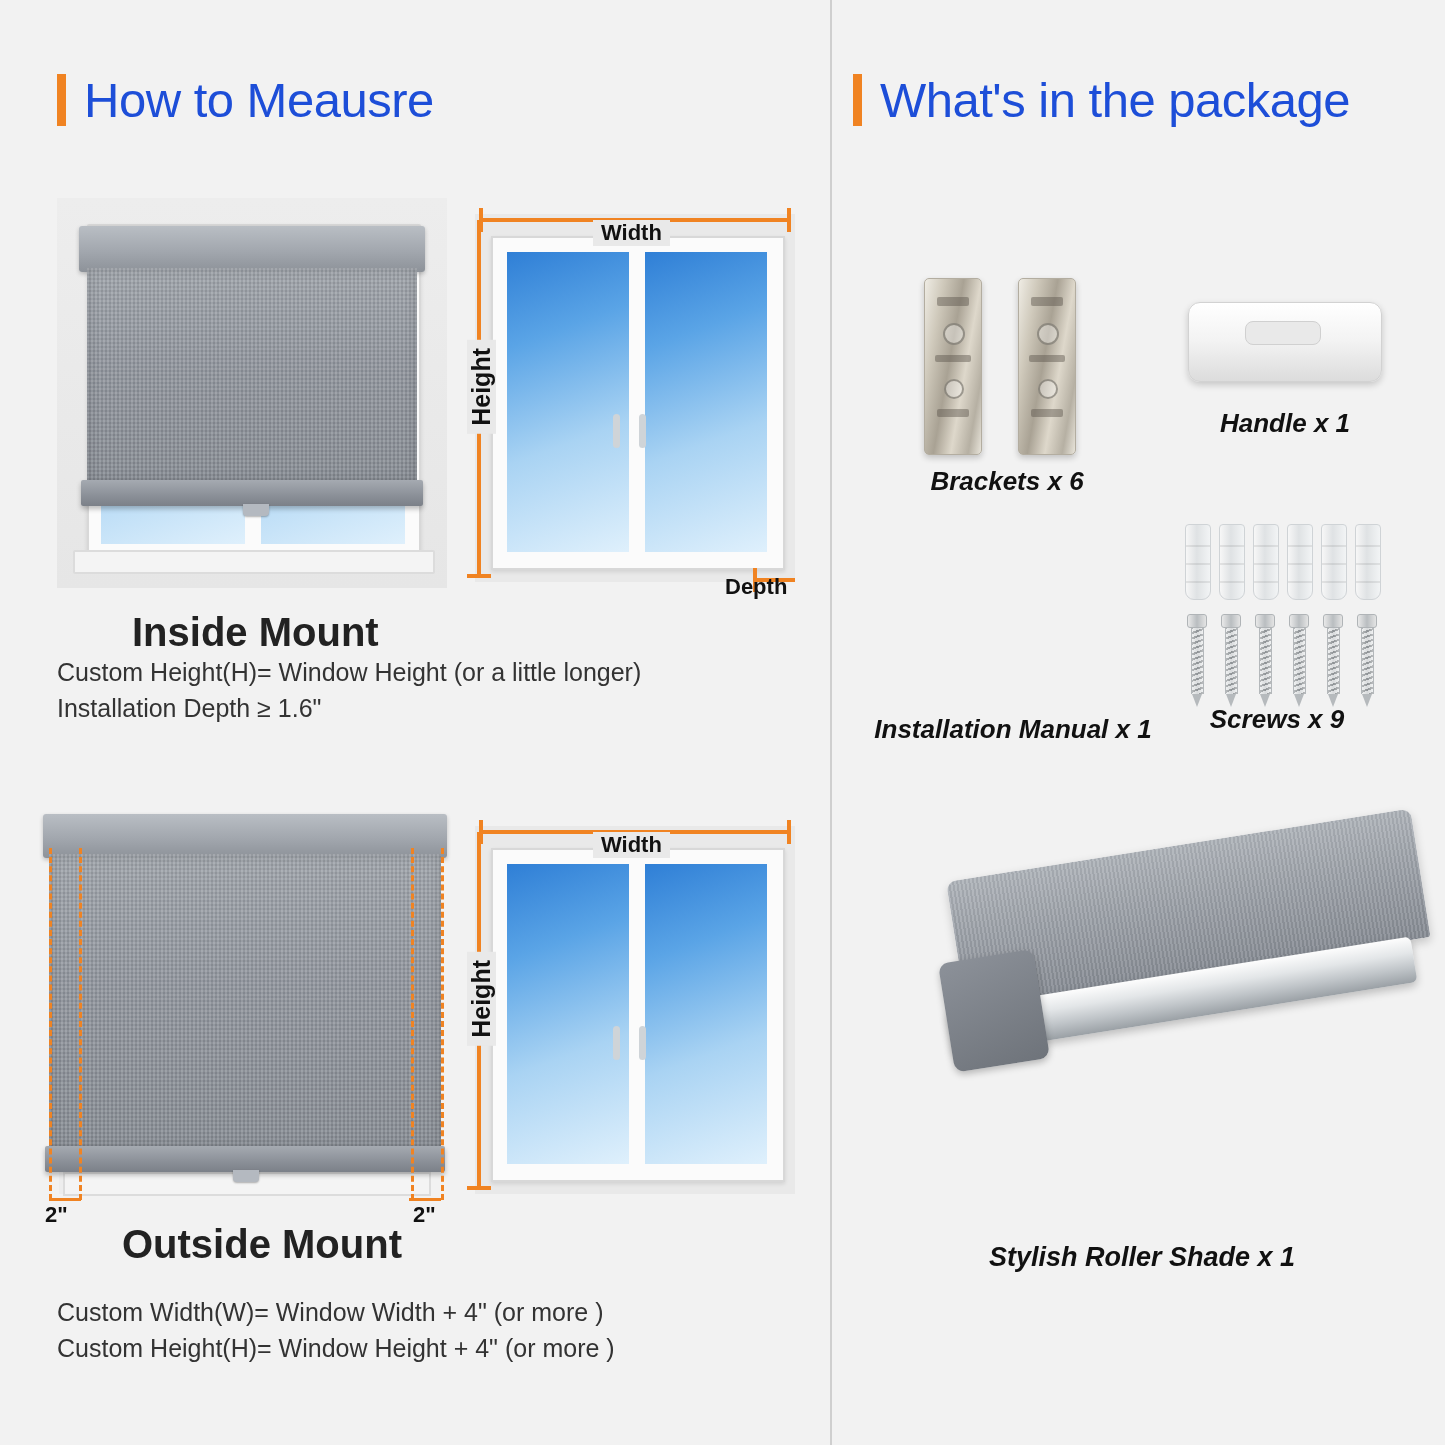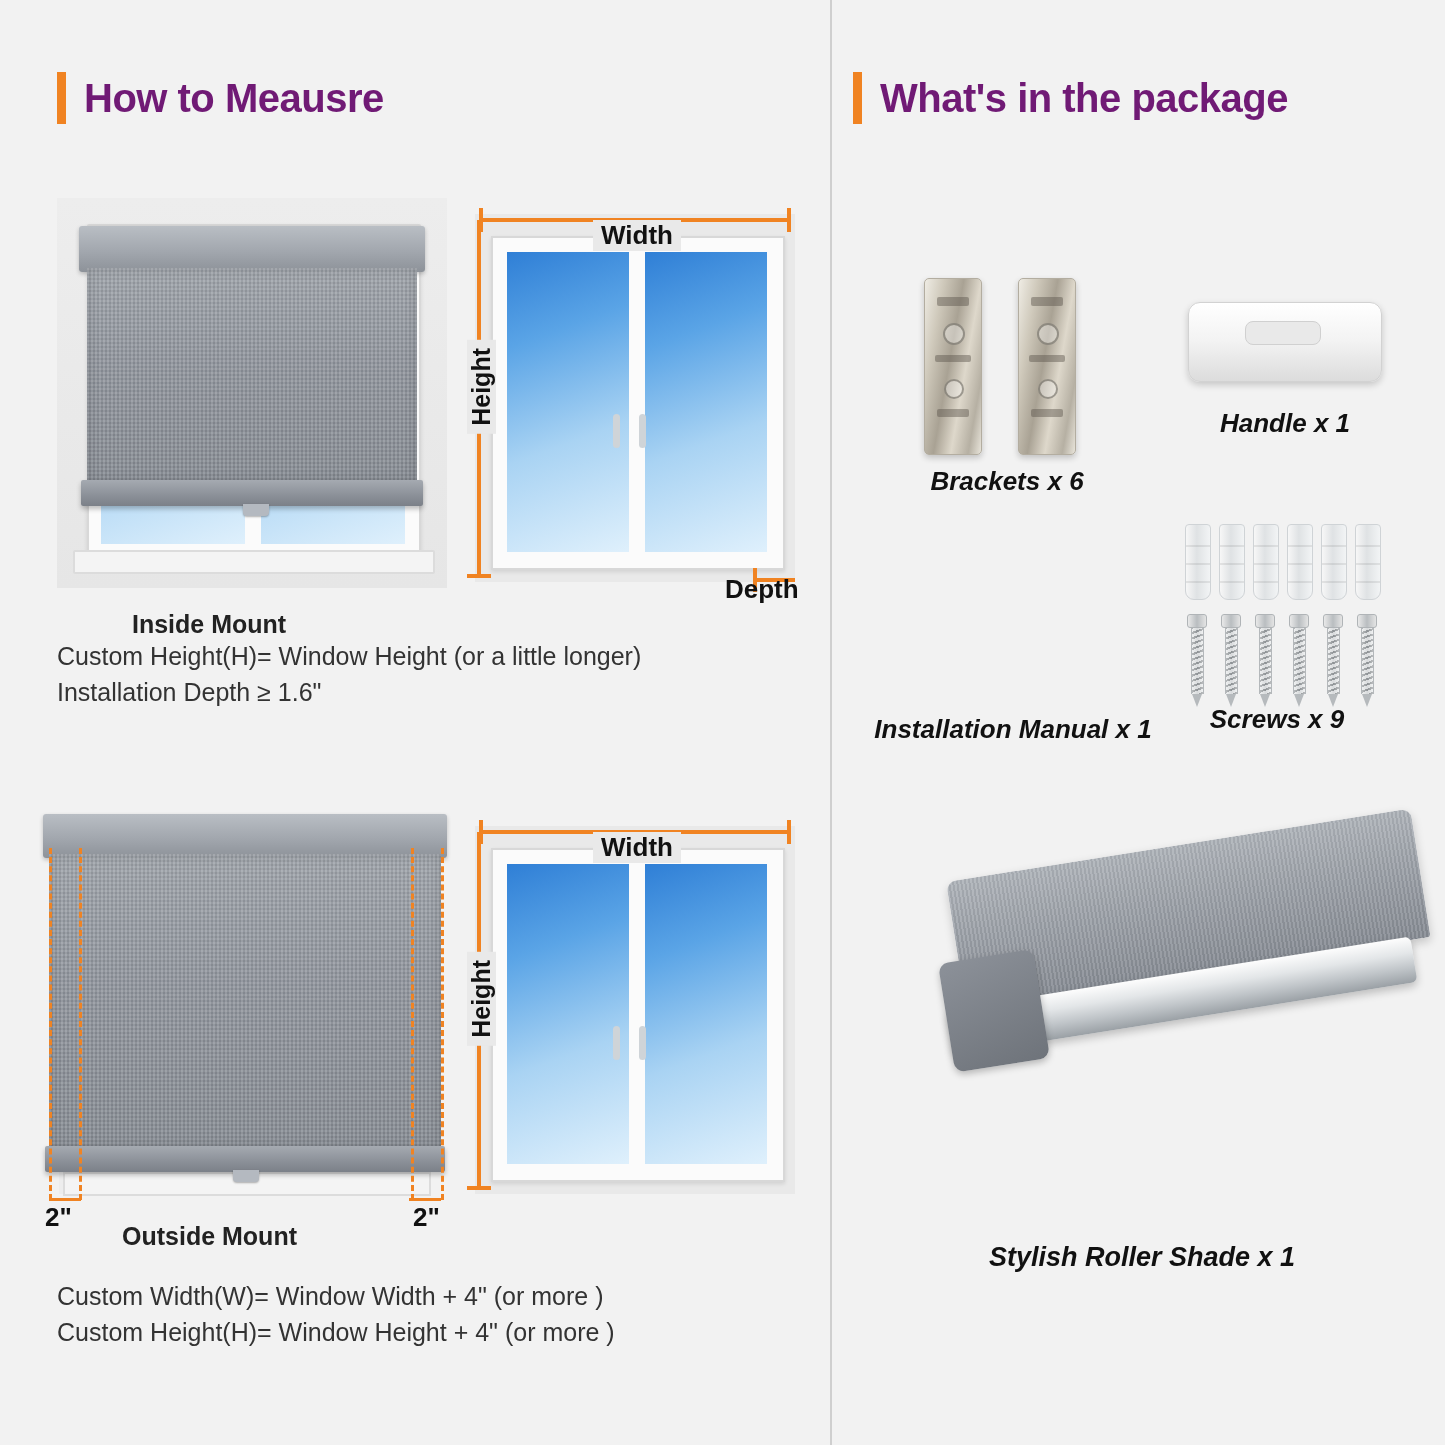--- a/index.html
+++ b/index.html
@@ -13,28 +13,28 @@
   .page{position:relative;width:1445px;height:1445px;background:#f2f2f2;}
 
   
   .col-left{position:absolute;left:0;top:0;width:830px;height:1445px;}
   .col-right{position:absolute;left:812px;top:0;width:613px;height:1445px;}
   .divider{position:absolute;left:830px;top:0;width:2px;height:1445px;background:#cfcfcf;}
 
   
   .heading{display:flex;align-items:center;}
   .heading .bar{width:9px;height:52px;background:#f08322;margin-right:18px;}
-  .heading .txt{font-size:40px;font-weight:bold;color:#701a75;letter-spacing:-0.5px;}
+  .heading .txt{font-size:49px;font-weight:normal;color:#1d4ed8;letter-spacing:-0.5px;}
 
   .h-left{position:absolute;left:57px;top:72px;}
   .h-right{position:absolute;left:873px;top:72px;}
 
   
   .fig{position:absolute;}
-  .cap-title{font-size:25px;font-weight:bold;color:#222;}
+  .cap-title{font-size:40px;font-weight:bold;color:#222;}
   .cap-line{font-size:25px;color:#333;line-height:1.42;}
 
   
   .scene{position:absolute;background:#ededed;}
   .wall{position:absolute;inset:0;background:linear-gradient(180deg,#ededed,#e6e6e6);}
 
   .winframe{position:absolute;background:#fbfbfb;border:2px solid #d8d8d8;box-shadow:0 2px 4px rgba(0,0,0,.10);}
   .glass{position:absolute;background:linear-gradient(160deg,#2f7fd6 0%,#5aa4e6 28%,#a9d3f3 62%,#dff0fc 100%);}
   .mullion{position:absolute;background:#fbfbfb;}
   .sill{position:absolute;background:#f4f4f4;border:2px solid #dcdcdc;}
@@ -59,21 +59,21 @@
     background:linear-gradient(180deg,#a5aab1 0%,#8b9098 60%,#7b8088 100%);
     border-radius:2px;
     box-shadow:0 3px 5px rgba(0,0,0,.25);
   }
   .handle-tab{
     position:absolute;background:#b4b9c0;border-radius:3px;box-shadow:0 1px 2px rgba(0,0,0,.3);
   }
 
   
   .mline{position:absolute;background:#f08322;}
-  .mlabel{position:absolute;font-size:26px;font-weight:bold;color:#111;background:transparent;}
+  .mlabel{position:absolute;font-size:22px;font-weight:bold;color:#111;background:transparent;}
   .vlabel{position:absolute;font-size:25px;font-weight:bold;color:#111;writing-mode:vertical-rl;transform:rotate(180deg);}
   .tick{position:absolute;background:#f08322;}
   .dash-v{position:absolute;border-left:3px dashed #f08322;}
 
   
   .part-cap{font-size:26px;font-weight:bold;font-style:italic;color:#111;text-align:center;}
 
   .bracket{
     position:absolute;width:56px;height:175px;
     background:linear-gradient(100deg,#efece4 0%,#cfc9bb 22%,#a9a294 45%,#ded8cb 65%,#b6b0a3 85%,#e8e4da 100%);

